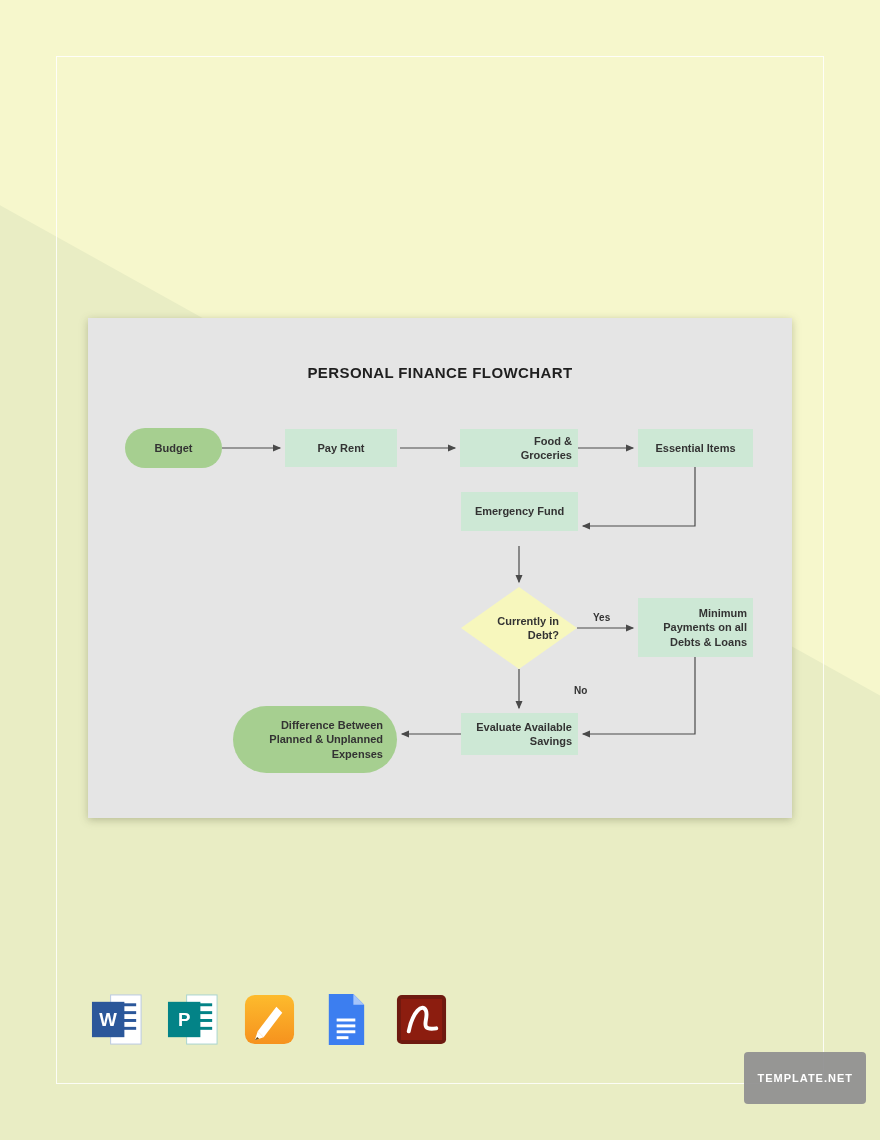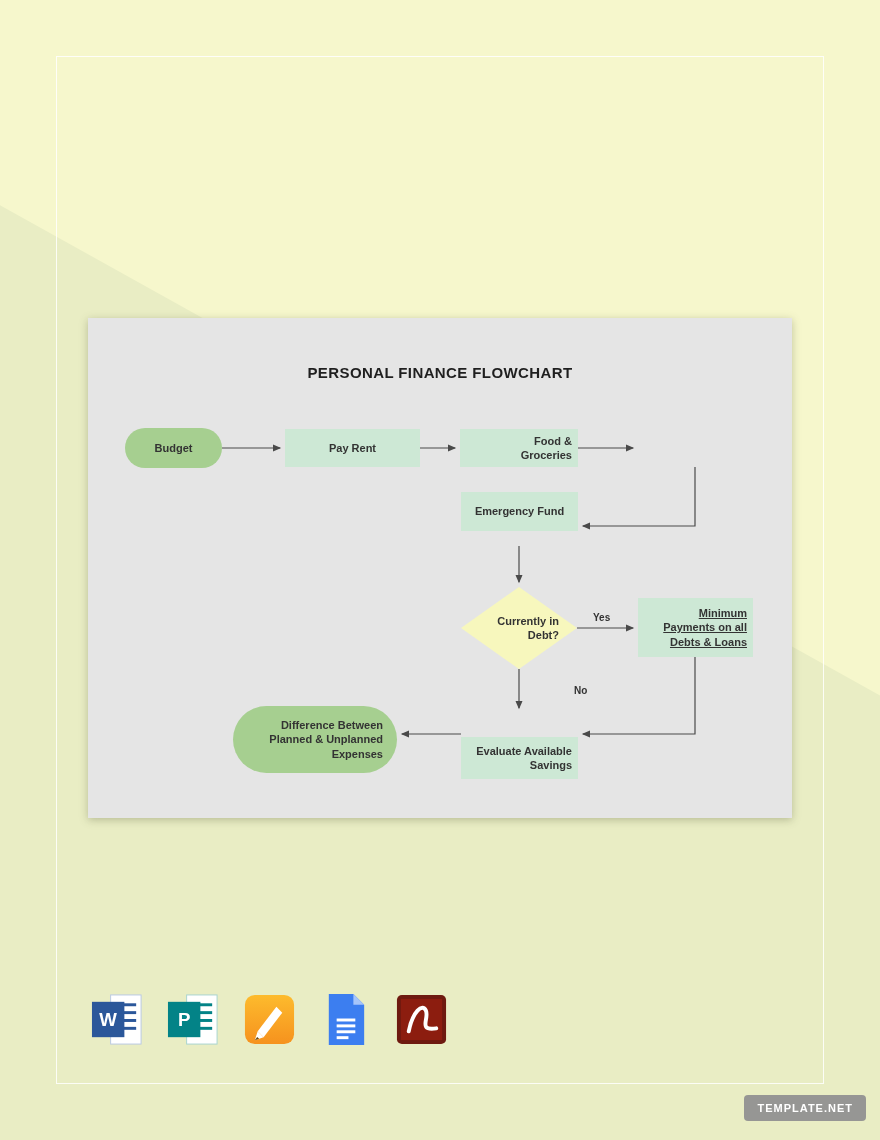--- a/index.html
+++ b/index.html
@@ -45,54 +45,54 @@
     display: flex; align-items: center; justify-content: center;
     text-align: right;
     font-size: 11px; font-weight: bold;
     color: #333333;
     line-height: 1.3;
     padding: 3px 6px;
   }
   .box { background: #cde8d5; }
   .pill { background: #a6cf90; }
   .n-budget        { left: 37px;  top: 110px; width: 97px;  height: 40px; border-radius: 20px; }
-  .n-payrent       { left: 197px; top: 111px; width: 135px; height: 38px; }
+  .n-payrent       { left: 197px; top: 111px; width: 112px; height: 38px; }
   .n-food          { left: 372px; top: 111px; width: 118px; height: 38px; padding-left: 20px; }
   .n-essential     { left: 550px; top: 111px; width: 115px; height: 38px; }
   .n-emergency     { left: 373px; top: 174px; width: 117px; height: 39px; }
   .n-diamond       { left: 373px; top: 269px; width: 116px; height: 82px;
                      background: #f7f7bd;
                      clip-path: polygon(50% 0, 100% 50%, 50% 100%, 0 50%); }
   .n-diamond span  { display: block; width: 80px; }
-  .n-minpay        { left: 550px; top: 280px; width: 115px; height: 59px; text-decoration: underline; }
-  .n-evaluate      { left: 373px; top: 395px; width: 117px; height: 42px; margin-top: 24px; }
+  .n-minpay        { left: 550px; top: 280px; width: 115px; height: 59px; }
+  .n-evaluate      { left: 373px; top: 395px; width: 117px; height: 42px; }
   .n-difference    { left: 145px; top: 388px; width: 164px; height: 67px; border-radius: 34px; padding: 3px 14px; }
   .edge-label {
     position: absolute;
     font-size: 10px; font-weight: bold; color: #333333;
   }
   .lbl-yes { left: 505px; top: 294px; }
   .lbl-no  { left: 438px; top: 367px; margin-left: 48px; }
   
   .dock {
     position: absolute;
     left: 90px; top: 992px;
     display: flex; gap: 21px; align-items: center;
   }
   .dock .icon { width: 55px; height: 55px; cursor: pointer; }
   .dock .icon svg { width: 100%; height: 100%; display: block; }
   
   .watermark {
     position: absolute;
-    right: 14px; bottom: 19px;
+    right: 14px; bottom: 36px;
     background: rgba(145,145,145,0.95);
     color: #ffffff;
     font-size: 11px; font-weight: bold;
     letter-spacing: 1px;
-    padding: 7px 13px;
+    padding: 20px 13px;
     border-radius: 4px;
   }
 </style>
 </head>
 <body>
 
 <div class="bg-top"></div>
 <div class="frame"></div>
 
 <div class="card">
@@ -113,20 +113,21 @@
       <line x1="489" y1="310" x2="545" y2="310" marker-end="url(#ah)"></line>
       <line x1="431" y1="351" x2="431" y2="390" marker-end="url(#ah)"></line>
       <polyline points="607,339 607,416 495,416" marker-end="url(#ah)"></polyline>
       <line x1="373" y1="416" x2="314" y2="416" marker-end="url(#ah)"></line>
     </g>
   </svg>
 
   <div class="node pill n-budget">Budget</div>
   <div class="node box n-payrent">Pay Rent</div>
   <div class="node box n-food">Food &amp; Groceries</div>
+  <div class="node box n-essential">Essential Items</div>
   <div class="node box n-emergency">Emergency Fund</div>
   <div class="node n-diamond">
     <span>Currently in Debt?</span>
   </div>
   <div class="node box n-minpay">Minimum Payments on all Debts &amp; Loans</div>
   <div class="node box n-evaluate">Evaluate Available Savings</div>
   <div class="node pill n-difference">Difference Between Planned &amp; Unplanned Expenses</div>
 
   <span class="edge-label lbl-yes">Yes</span>
   <span class="edge-label lbl-no">No</span>

